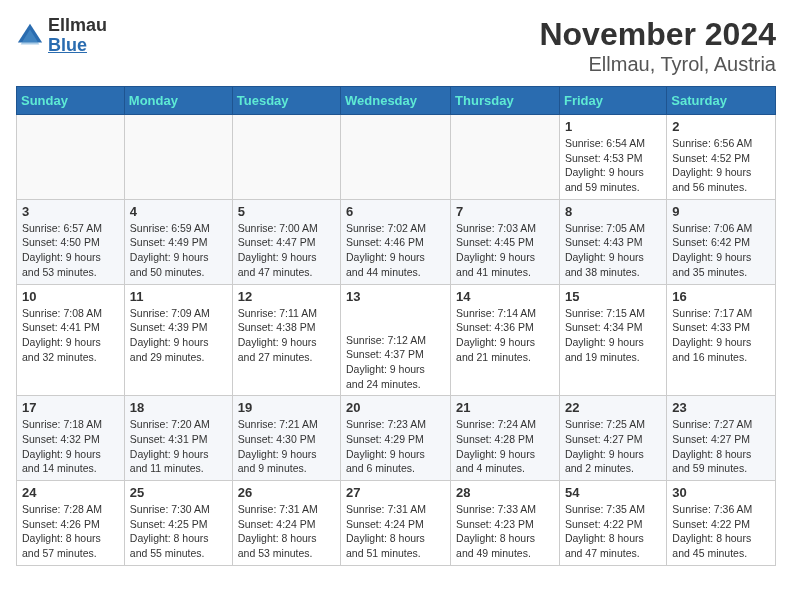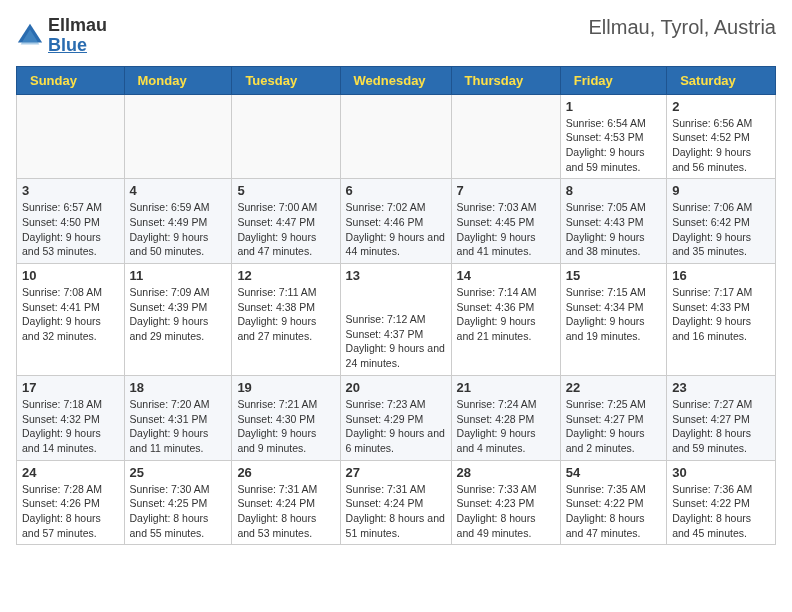--- a/index.html
+++ b/index.html
@@ -53,24 +53,24 @@
       font-size: 20px;
       color: #555;
     }
     .calendar {
       width: 100%;
       border-collapse: collapse;
       border: 1px solid #ccc;
     }
     .calendar th {
       background: #2a6cb0;
-      color: #fde047;
+      color: #5eead4;
       font-size: 13px;
       font-weight: bold;
-      padding: 6px 13px;
+      padding: 6px 4px;
       text-align: left;
       border: 1px solid #1e5490;
     }
     .calendar td {
       vertical-align: top;
       border: 1px solid #ccc;
       padding: 4px 5px;
       width: 113px;
       min-height: 80px;
       font-size: 11px;
@@ -102,20 +102,21 @@
     <svg class="logo-icon" viewBox="0 0 30 30" xmlns="http://www.w3.org/2000/svg">
       <polygon points="15,2 28,22 2,22" fill="#2a6cb0"></polygon>
       <polygon points="15,8 25,24 5,24" fill="#5599d0" opacity="0.5"></polygon>
     </svg>
     <div class="logo-text">
       <span class="logo-general">Ellmau</span>
       <span class="logo-blue">Blue</span>
     </div>
   </div>
   <div class="title-block">
+    <div class="month-title">November 2024</div>
     <div class="location-title">Ellmau, Tyrol, Austria</div>
   </div>
 </div>
 
 <table class="calendar">
   <thead>
     <tr>
     <th>Sunday</th>
         <th>Monday</th>
         <th>Tuesday</th>

